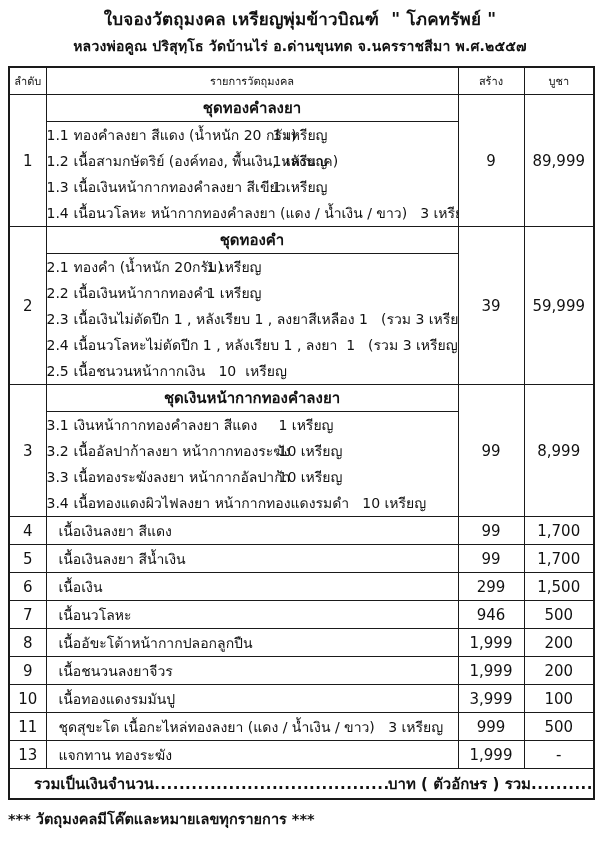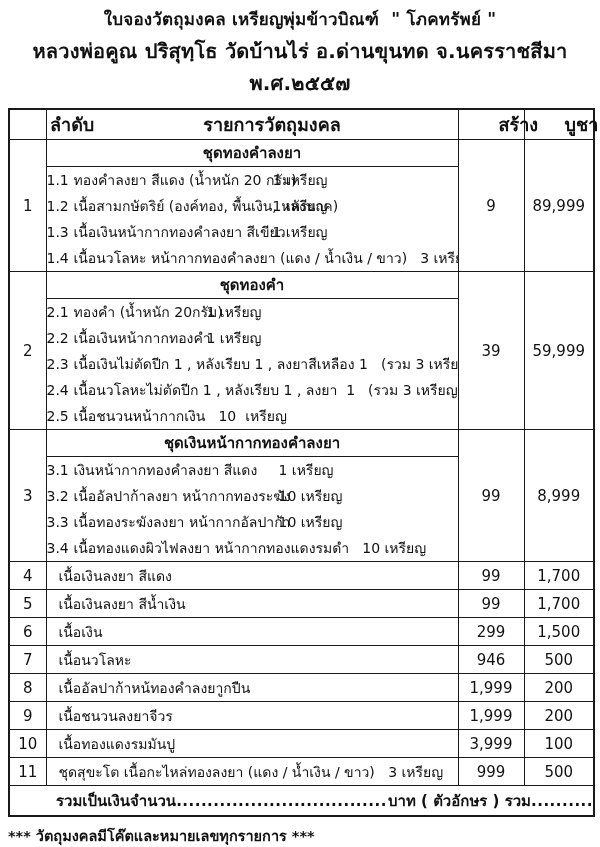--- a/index.html
+++ b/index.html
@@ -7,32 +7,32 @@
     width:600px;height:847px;overflow:hidden;
     background:#ffffff;color:#111111;
     font-family:"DejaVu Sans","Liberation Sans",sans-serif;
   }
   .page{width:600px;height:847px;position:relative;}
   .title1{
     padding-top:5px;text-align:center;font-weight:bold;font-size:17px;
     white-space:pre-wrap;letter-spacing:.2px;
   }
   .title2{
-    text-align:center;font-weight:bold;font-size:20px;margin-top:3px;
+    text-align:center;font-weight:bold;font-size:14px;margin-top:3px;
     white-space:pre-wrap;letter-spacing:.2px;
   }
   table.order{
     border-collapse:collapse;table-layout:fixed;
     width:585px;margin:9px 0 0 8px;
     border:2px solid #1a1a1a;
   }
   .order th,.order td{border:1.5px solid #1a1a1a;padding:0;}
   .order thead th{
-    height:26px;font-size:18px;font-weight:bold;text-align:center;
-    white-space:nowrap;overflow:visible;padding-left:40px;
+    height:26px;font-size:11px;font-weight:normal;text-align:center;
+    white-space:nowrap;overflow:visible;
   }
   .c-no{text-align:center;font-size:15px;vertical-align:middle;}
   .c-item{vertical-align:top;overflow:hidden;}
   .c-made,.c-price{text-align:center;font-size:15px;vertical-align:middle;white-space:nowrap;}
   .grp-title{
     height:26px;line-height:26px;text-align:center;font-weight:bold;
     font-size:15px;border-bottom:1.5px solid #1a1a1a;white-space:nowrap;
   }
   .si{
     position:relative;height:26px;display:flex;align-items:center;
@@ -44,21 +44,21 @@
   .qty-abs{position:absolute;}
   .g1 .qty-abs{left:226px;}
   .g2 .qty-abs{left:160px;}
   .g3 .qty-abs{left:232px;}
   .qty-in{margin-left:13px;}
   tr.simple td{height:27px;}
   .simple .c-item{vertical-align:middle;padding-left:12px;font-size:14px;}
   .simple .c-item span{white-space:pre;display:block;overflow:hidden;}
   tr.total-row td{height:29px;vertical-align:middle;}
   .tot{
-    display:flex;align-items:center;padding-left:46px;
+    display:flex;align-items:center;padding-left:24px;
     font-size:15px;font-weight:bold;white-space:nowrap;
   }
   .dots{overflow:hidden;white-space:nowrap;font-weight:bold;letter-spacing:.5px;}
   .dots1{flex:1 1 auto;min-width:0;}
   .dots2{flex:0 0 62px;}
   .note{
     margin:7px 0 0 8px;font-weight:bold;font-size:14.5px;white-space:pre;
   }
 </style>
 </head>
@@ -206,21 +206,21 @@
         <td class="c-no">7</td>
         <td class="c-item">
             <span>เนื้อนวโลหะ</span>
           </td>
         <td class="c-made">946</td>
         <td class="c-price">500</td>
       </tr>
       <tr class="simple">
         <td class="c-no">8</td>
         <td class="c-item">
-            <span>เนื้ออัลปาก้าหน้ทองคำลงยาูกปืน</span>
+            <span>เนื้ออัขะโต้าหน้ากากปลอกลูกปืน</span>
           </td>
         <td class="c-made">1,999</td>
         <td class="c-price">200</td>
       </tr>
       <tr class="simple">
         <td class="c-no">9</td>
         <td class="c-item">
             <span>เนื้อชนวนลงยาจีวร</span>
           </td>
         <td class="c-made">1,999</td>
@@ -234,20 +234,28 @@
         <td class="c-made">3,999</td>
         <td class="c-price">100</td>
       </tr>
       <tr class="simple">
         <td class="c-no">11</td>
         <td class="c-item">
             <span>ชุดสุขะโต เนื้อกะไหล่ทองลงยา (แดง / น้ำเงิน / ขาว)   3 เหรียญ</span>
           </td>
         <td class="c-made">999</td>
         <td class="c-price">500</td>
+      </tr>
+      <tr class="simple">
+        <td class="c-no">13</td>
+        <td class="c-item">
+            <span>แจกทาน ทองระฆัง</span>
+          </td>
+        <td class="c-made">1,999</td>
+        <td class="c-price">-</td>
       </tr>
 
       <tr class="total-row">
         <td colspan="4">
           <div class="tot">
             <span>รวมเป็นเงินจำนวน</span>
             <span class="dots dots1">................................................................................................................................</span>
             <span>บาท ( ตัวอักษร ) รวม</span>
             <span class="dots dots2">.....................................................</span>
           </div>

